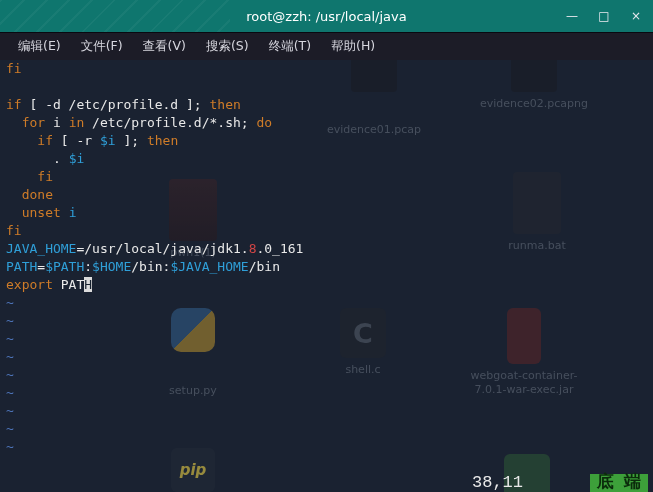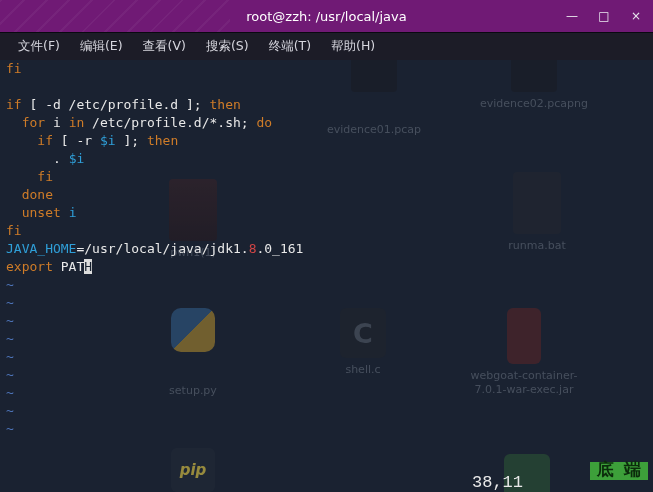--- a/index.html
+++ b/index.html
@@ -1,19 +1,19 @@
 <!DOCTYPE html>
 <html><head>
 <meta charset="utf-8">
 <style>
   html,body{margin:0;padding:0;background:#000;}
   .screen{position:relative;width:653px;height:492px;background:#141821;overflow:hidden;
           font-family:"DejaVu Sans", sans-serif;box-sizing:border-box;}
   
-  .titlebar{position:relative;height:32px;background:#701a75;display:flex;align-items:center;
+  .titlebar{position:relative;height:32px;background:#0f766e;display:flex;align-items:center;
             justify-content:center;border-bottom:1px solid #090910;}
   .titlebar::before{content:"";position:absolute;left:0;top:0;width:230px;height:100%;
             background:repeating-linear-gradient(135deg,rgba(255,255,255,0.045) 0 2px,transparent 2px 16px);}
   .title{color:#ffffff;font-size:13px;}
   .win-controls{position:absolute;right:8px;top:0;height:100%;display:flex;align-items:center;gap:14px;}
   .wbtn{color:#e9e9ef;font-size:12px;width:18px;height:18px;display:flex;align-items:center;
         justify-content:center;cursor:default;}
   
   .menubar{height:27px;background:#1c1c27;display:flex;align-items:center;padding-left:8px;
            border-bottom:1px solid #10101a;}
@@ -41,40 +41,40 @@
   .tline{height:18px;white-space:pre;}
   .seg-kw{color:#cf7c28;}
   .seg-fg{color:#e9e9e9;}
   .seg-var{color:#2f9fd8;}
   .seg-num{color:#d14545;}
   .seg-cursor{background:#dcdcdc;color:#16202e;}
   .tilde{color:#4d74b8;}
   .statusrow{position:absolute;left:0;right:0;bottom:0;height:18px;
              font-family:Liberation Mono, monospace;font-size:17px;line-height:18px;margin-left:44px;}
   .ruler{position:absolute;left:428px;color:#e9e9e9;}
-  .mode{position:absolute;right:5px;bottom:12px;background:#3da03a;color:#0b2c0b;padding:0 7px;
+  .mode{position:absolute;right:5px;bottom:0;background:#3da03a;color:#0b2c0b;padding:0 7px;
         height:18px;line-height:18px;font-weight:bold;}
 </style>
 </head>
 <body>
 
 <div class="screen">
 
   <div class="titlebar">
     <div class="title">root@zzh: /usr/local/java</div>
     <div class="win-controls">
       <div class="wbtn">—</div>
       <div class="wbtn">□</div>
       <div class="wbtn">×</div>
     </div>
   </div>
 
   <div class="menubar">
+    <div class="menu-item">编辑(E)</div>
     <div class="menu-item">文件(F)</div>
-    <div class="menu-item">编辑(E)</div>
     <div class="menu-item">查看(V)</div>
     <div class="menu-item">搜索(S)</div>
     <div class="menu-item">终端(T)</div>
     <div class="menu-item">帮助(H)</div>
   </div>
 
   <div class="term">
     <div class="desktop">
         <div class="dicon" style="left: 312px; top: -8px; gap: 26px;">
           <div class="box-pcap"></div>
@@ -117,20 +117,21 @@
           <div class="tline">&nbsp;</div>
           <div class="tline"><span class="seg-kw">if</span><span class="seg-fg"> [ -d /etc/profile.d ]; </span><span class="seg-kw">then</span></div>
           <div class="tline"><span class="seg-fg">  </span><span class="seg-kw">for</span><span class="seg-fg"> i </span><span class="seg-kw">in</span><span class="seg-fg"> /etc/profile.d/*.sh; </span><span class="seg-kw">do</span></div>
           <div class="tline"><span class="seg-fg">    </span><span class="seg-kw">if</span><span class="seg-fg"> [ -r </span><span class="seg-var">$i</span><span class="seg-fg"> ]; </span><span class="seg-kw">then</span></div>
           <div class="tline"><span class="seg-fg">      . </span><span class="seg-var">$i</span></div>
           <div class="tline"><span class="seg-fg">    </span><span class="seg-kw">fi</span></div>
           <div class="tline"><span class="seg-fg">  </span><span class="seg-kw">done</span></div>
           <div class="tline"><span class="seg-fg">  </span><span class="seg-kw">unset</span><span class="seg-fg"> </span><span class="seg-var">i</span></div>
           <div class="tline"><span class="seg-kw">fi</span></div>
           <div class="tline"><span class="seg-var">JAVA_HOME</span><span class="seg-fg">=/usr/local/java/jdk1.</span><span class="seg-num">8</span><span class="seg-fg">.0_161</span></div>
+          <div class="tline"><span class="seg-var">PATH</span><span class="seg-fg">=</span><span class="seg-var">$PATH</span><span class="seg-fg">:</span><span class="seg-var">$HOME</span><span class="seg-fg">/bin:</span><span class="seg-var">$JAVA_HOME</span><span class="seg-fg">/bin</span></div>
           <div class="tline"><span class="seg-kw">export</span><span class="seg-fg"> PAT</span><span class="seg-cursor">H</span></div>
           <div class="tline tilde">~</div>
           <div class="tline tilde">~</div>
           <div class="tline tilde">~</div>
           <div class="tline tilde">~</div>
           <div class="tline tilde">~</div>
           <div class="tline tilde">~</div>
           <div class="tline tilde">~</div>
           <div class="tline tilde">~</div>
           <div class="tline tilde">~</div>

